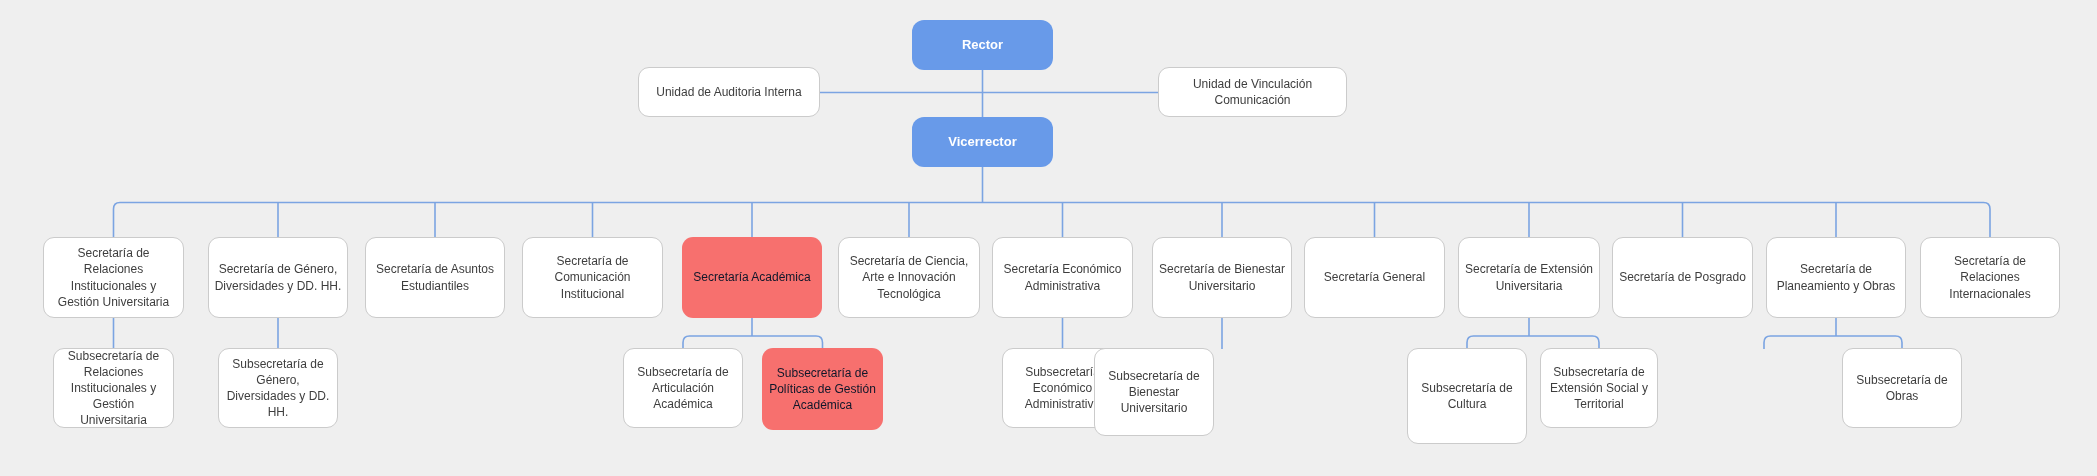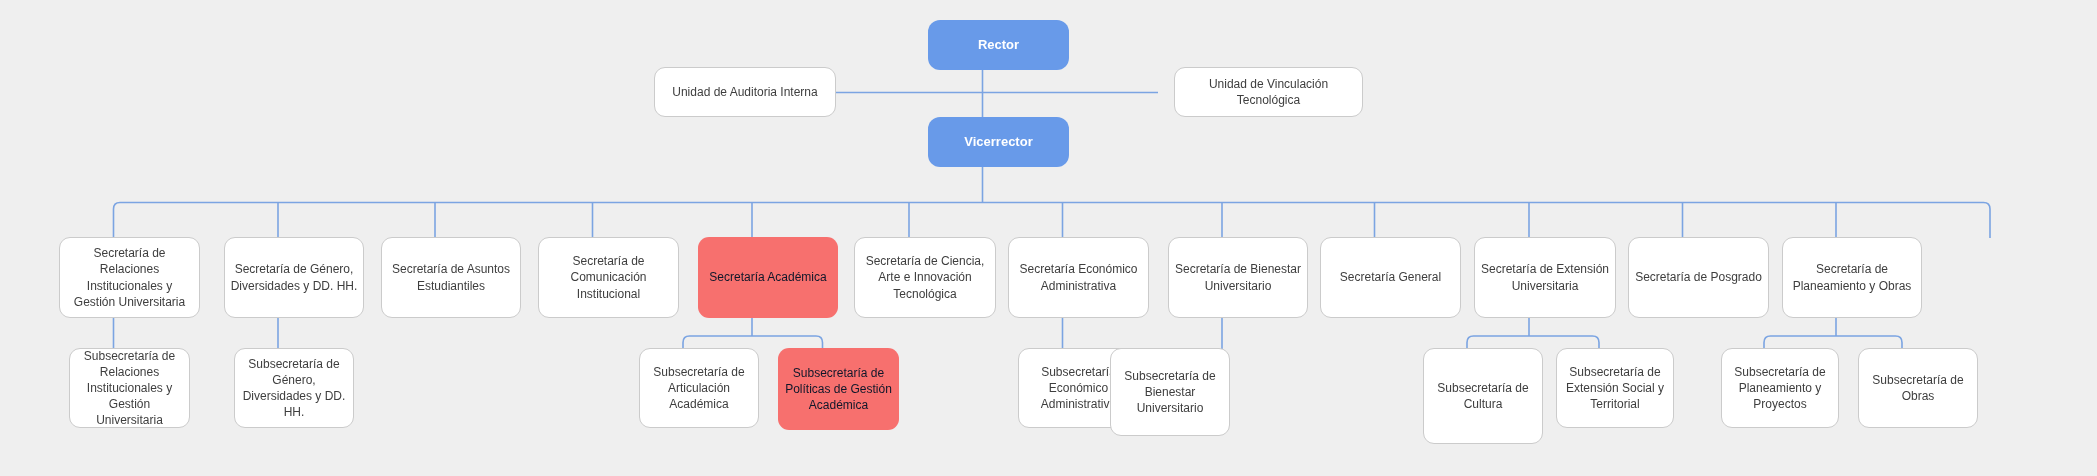--- a/index.html
+++ b/index.html
@@ -15,21 +15,21 @@
   body{background:var(--canvas-bg);font-family:"Liberation Sans",sans-serif;}
   .canvas{
     position:relative;width:2097px;height:476px;background:var(--canvas-bg);overflow:hidden;
   }
   svg.wires{position:absolute;left:0;top:0;width:2097px;height:476px;}
   svg.wires path{fill:none;stroke:var(--connector);stroke-width:1.6;stroke-linecap:butt;}
   .node{
     position:absolute;display:flex;align-items:center;justify-content:center;
     text-align:center;box-sizing:border-box;padding:13px 5px;
     font-size:12px;line-height:1.35;color:var(--node-text);
-    background:var(--node-bg);border:1px solid var(--node-border);border-radius:11px;margin-left:16px;
+    background:var(--node-bg);border:1px solid var(--node-border);border-radius:11px;
   }
   .node.blue{
     background:var(--primary-node);border:none;color:#ffffff;
     font-weight:bold;font-size:13px;border-radius:12px;
   }
   .node.red{
     background:var(--highlight-node);border:none;color:#0f172a;border-radius:11px;
   }
 </style>
 </head>
@@ -68,21 +68,21 @@
       <path d="M1467 349 V342.5 Q1467 336 1473.5 336 H1592.5 Q1599 336 1599 342.5 V349"></path>
       <path d="M1836 318 V336"></path>
       <path d="M1764 349 V342.5 Q1764 336 1770.5 336 H1895.5 Q1902 336 1902 342.5 V349"></path>
     </g>
   </svg>
 
   <div class="node blue" style="left:912px;top:20px;width:141px;height:50px">Rector</div>
 
   <div class="node" style="left:638px;top:67px;width:182px;height:50px">Unidad de Auditoria Interna</div>
 
-  <div class="node" style="left:1158px;top:67px;width:189px;height:50px">Unidad de Vinculación Tecnológica</div>
+  <div class="node" style="left:1158px;top:67px;width:189px;height:50px">Unidad de Vinculación Comunicación</div>
 
   <div class="node blue" style="left:912px;top:117px;width:141px;height:50px">Vicerrector</div>
 
   <div class="node" style="left:43px;top:237px;width:141px;height:81px">Secretaría de Relaciones Institucionales y Gestión Universitaria</div>
 
   <div class="node" style="left:208px;top:237px;width:140px;height:81px">Secretaría de Género, Diversidades y DD. HH.</div>
 
   <div class="node" style="left:365px;top:237px;width:140px;height:81px">Secretaría de Asuntos Estudiantiles</div>
 
   <div class="node" style="left:522px;top:237px;width:141px;height:81px">Secretaría de Comunicación Institucional</div>
@@ -96,34 +96,34 @@
   <div class="node" style="left:1152px;top:237px;width:140px;height:81px">Secretaría de Bienestar Universitario</div>
 
   <div class="node" style="left:1304px;top:237px;width:141px;height:81px">Secretaría General</div>
 
   <div class="node" style="left:1458px;top:237px;width:142px;height:81px">Secretaría de Extensión Universitaria</div>
 
   <div class="node" style="left:1612px;top:237px;width:141px;height:81px">Secretaría de Posgrado</div>
 
   <div class="node" style="left:1766px;top:237px;width:140px;height:81px">Secretaría de Planeamiento y Obras</div>
 
+  <div class="node" style="left:1920px;top:237px;width:140px;height:81px">Secretaría de Relaciones Internacionales</div>
 
   <div class="node" style="left:53px;top:348px;width:121px;height:80px">Subsecretaría de Relaciones Institucionales y Gestión Universitaria</div>
 
   <div class="node" style="left:623px;top:348px;width:120px;height:80px">Subsecretaría de Articulación Académica</div>
 
   <div class="node" style="left:218px;top:348px;width:120px;height:80px">Subsecretaría de Género, Diversidades y DD. HH.</div>
 
   <div class="node red" style="left:762px;top:348px;width:121px;height:82px">Subsecretaría de Políticas de Gestión Académica</div>
 
   <div class="node" style="left:1002px;top:348px;width:121px;height:80px">Subsecretaría Económico Administrativa</div>
 
   <div class="node" style="left:1094px;top:348px;width:120px;height:88px">Subsecretaría de Bienestar Universitario</div>
 
   <div class="node" style="left:1407px;top:348px;width:120px;height:96px">Subsecretaría de Cultura</div>
 
   <div class="node" style="left:1540px;top:348px;width:118px;height:80px">Subsecretaría de Extensión Social y Territorial</div>
 
-  <div class="node" style="left:1705px;top:348px;width:118px;height:80px">Subsecretaría de Planeamiento y Proyectos</div>
 
   <div class="node" style="left:1842px;top:348px;width:120px;height:80px">Subsecretaría de Obras</div>
 
 </div>
 
 </body></html>

